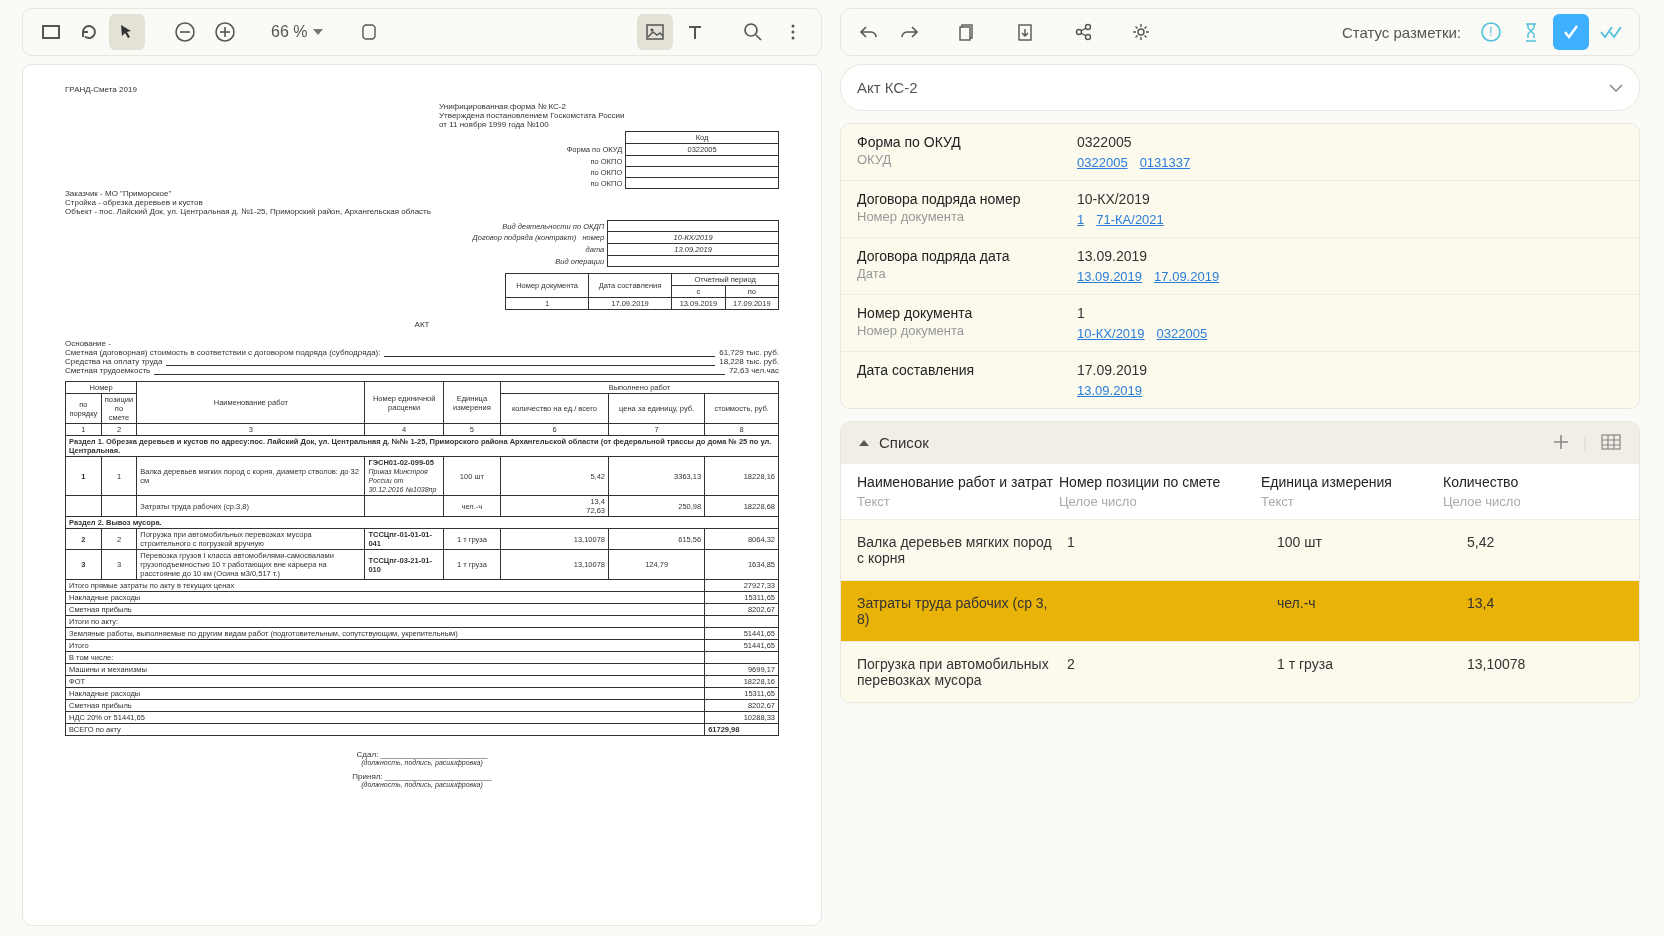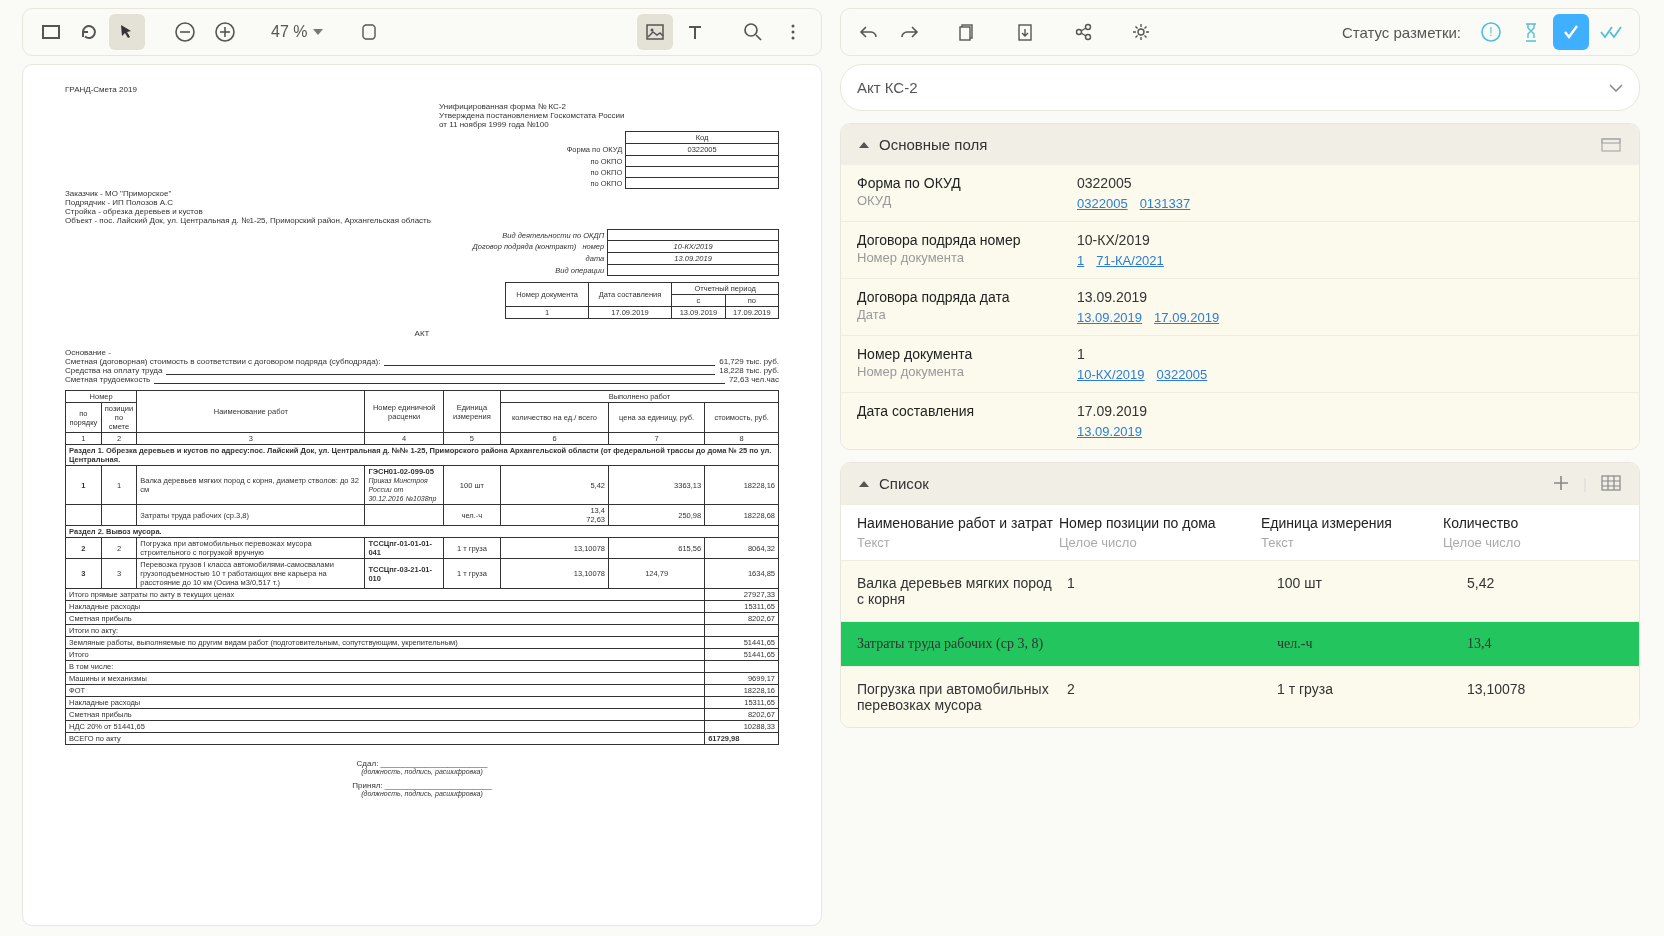--- a/index.html
+++ b/index.html
@@ -41,21 +41,21 @@
 .field-value { color: #333; margin-bottom: 4px;}
 .field-links a { color: #2b7dd9; text-decoration: underline; margin-right: 12px; font-size: 13px; cursor:pointer;}
 .list-head { padding: 12px 18px; display: flex; align-items: center; gap: 10px; color: #333; font-size: 15px; background:#f1eee5;}
 .list-head .icons { margin-left:auto; display:flex; gap:14px; color:#888; cursor:pointer;}
 .list-columns { display:flex; padding: 10px 16px; gap: 2px; border-top: 1px solid #efece0;}
 .list-col { display:flex; flex-direction:column; gap:4px;}
 .list-col.c1{ width: 200px;} .list-col.c2{ width: 200px;} .list-col.c3{ width:180px;} .list-col.c4{ flex:1;}
 .list-col .h { color:#222; font-size:14px; font-weight:400;}
 .list-col .t { color:#aaa; font-size:13px;}
 .list-row { display:flex; padding: 14px 16px; gap:10px; border-top:1px solid #efece0; background:#fbfaed; font-size:14px; color:#333;}
-.list-row.alt{ background:#22c55e;font-family:Liberation Serif, serif;}
+.list-row.alt{ background:#eab308;}
 .list-cell.c1{ width:200px;} .list-cell.c2{ width:200px;} .list-cell.c3{ width:180px;} .list-cell.c4{ flex:1;}
 svg{display:block;}
 </style>
 </head>
 <body>
 
 <div class="toolbar-left">
   <div class="tool-group">
     <div class="tool-btn">
         <svg width="20" height="20">
@@ -83,21 +83,21 @@
     </div>
   <div class="tool-btn">
       <svg width="22" height="22">
         <circle cx="11" cy="11" r="9" stroke="#555" stroke-width="1.6" fill="none"></circle>
         <line x1="6" y1="11" x2="16" y2="11" stroke="#555" stroke-width="1.6"></line>
         <line x1="11" y1="6" x2="11" y2="16" stroke="#555" stroke-width="1.6"></line>
       </svg>
     </div>
   <div class="tool-sep"></div>
   <div class="zoom-text">
-      <span>47 %</span> 
+      <span>66 %</span> 
       <svg width="10" height="6">
         <path d="M0 0l5 6 5-6z" fill="#777"></path>
       </svg>
     </div>
   <div class="tool-sep"></div>
   <div class="tool-btn">
       <svg width="20" height="18">
         <path d="M6 2h8M6 16h8M4 4v10M16 4v10M6 2l-2 2M14 2l2 2M6 16l-2-2M14 16l2-2" stroke="#555" stroke-width="1.4" fill="none"></path>
       </svg>
     </div>
@@ -226,21 +226,20 @@
                 </tr>
             <tr>
                   <td style="text-align:right;border:none">по ОКПО</td>
                   <td></td>
                 </tr>
           </tbody>
             </table>
         </div>
       </div>
       <div>Заказчик - <span>МО "Приморское"</span></div>
-      <div>Подрядчик - <span>ИП Полозов А.С</span></div>
       <div>Стройка - <span>обрезка деревьев и кустов</span></div>
       <div>Объект - <span>пос. Лайский Док, ул. Центральная д. №1-25, Приморский район, Архангельская область</span></div>
       <div style="display:flex;margin-top:4px;">
         <div style="flex:1"></div>
         <div style="width:380px;">
           <table class="doc-table" style="width:100%;font-style:italic;">
             <tbody>
                 <tr>
                   <td style="text-align:right;border:none;width:55%">Вид деятельности по ОКДП</td>
                   <td></td>
@@ -442,32 +441,20 @@
   <div class="panel-header">
     <span>Акт КС-2</span>
     <span>
         <svg width="14" height="8">
           <path d="M1 1l6 6 6-6" stroke="#888" stroke-width="1.5" fill="none"></path>
         </svg>
       </span>
   </div>
 
   <div class="section-card">
-    <div class="section-head">
-      <svg width="10" height="6">
-          <path d="M0 6l5-6 5 6z" fill="#555"></path>
-        </svg>
-      <span>Основные поля</span>
-      <span class="sp">
-          <svg width="20" height="14">
-            <rect x="1" y="1" width="18" height="12" stroke="#aaa" stroke-width="1.2" fill="none"></rect>
-            <rect x="1" y="1" width="18" height="4" stroke="#aaa" stroke-width="1.2" fill="none"></rect>
-          </svg>
-        </span>
-    </div>
     <div id="fields-container">
         <div class="field-row">
           <div class="field-left">
             <div class="field-label">Форма по ОКУД</div>
             <div class="field-sublabel">ОКУД</div>
           </div>
           <div class="field-right">
             <div class="field-value">0322005</div>
             <div class="field-links"><a>0322005</a><a>0131337</a></div>
           </div>
@@ -534,21 +521,21 @@
             </svg>
           </span>
       </span>
     </div>
     <div class="list-columns">
       <div class="list-col c1">
           <span class="h">Наименование работ и затрат</span>
           <span class="t">Текст</span>
         </div>
       <div class="list-col c2">
-          <span class="h">Номер позиции по дома</span>
+          <span class="h">Номер позиции по смете</span>
           <span class="t">Целое число</span>
         </div>
       <div class="list-col c3">
           <span class="h">Единица измерения</span>
           <span class="t">Текст</span>
         </div>
       <div class="list-col c4">
           <span class="h">Количество</span>
           <span class="t">Целое число</span>
         </div>

